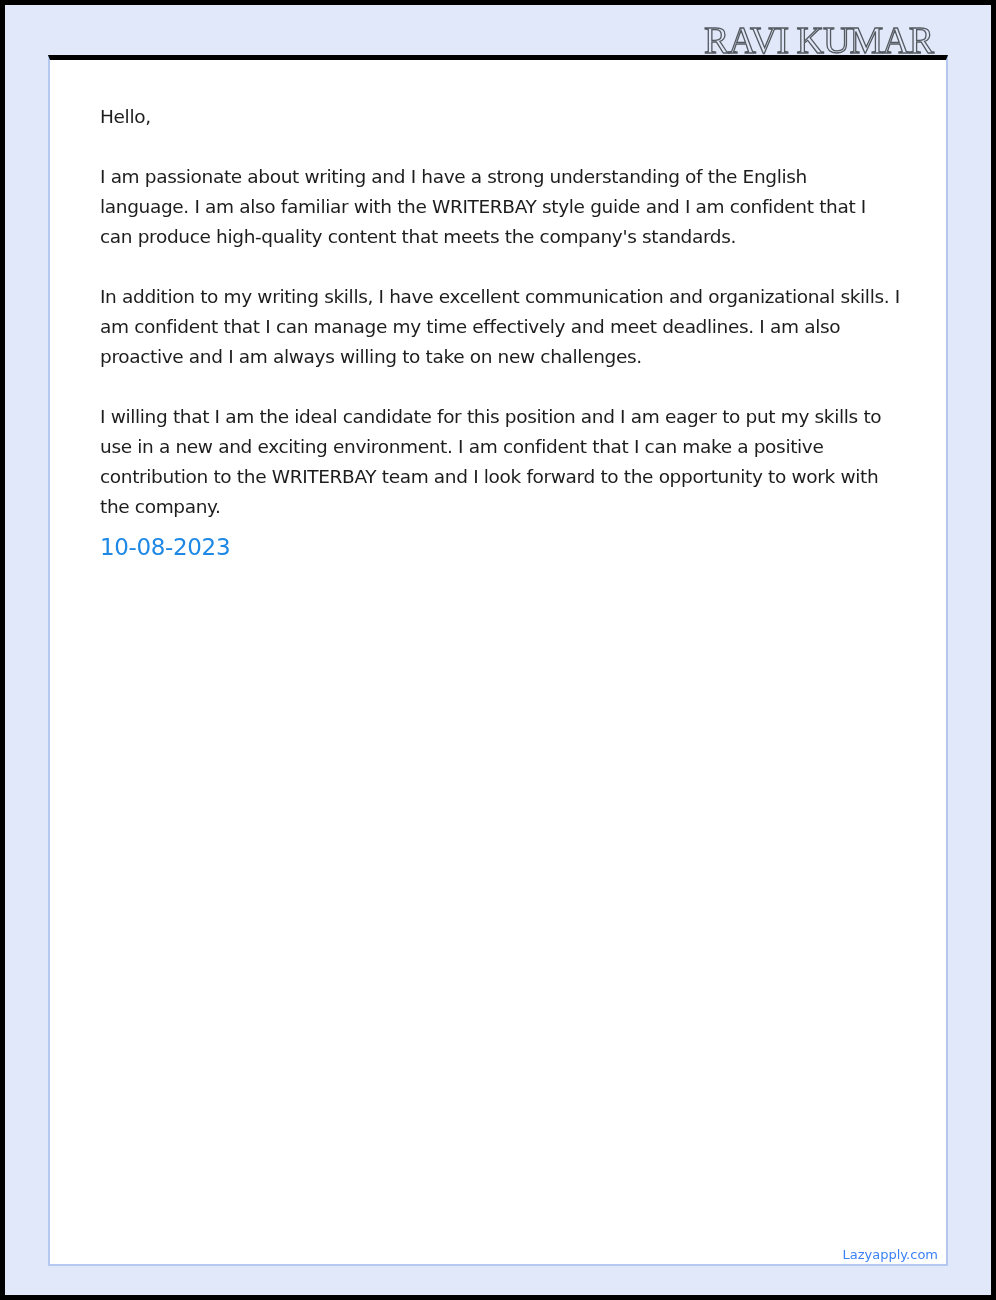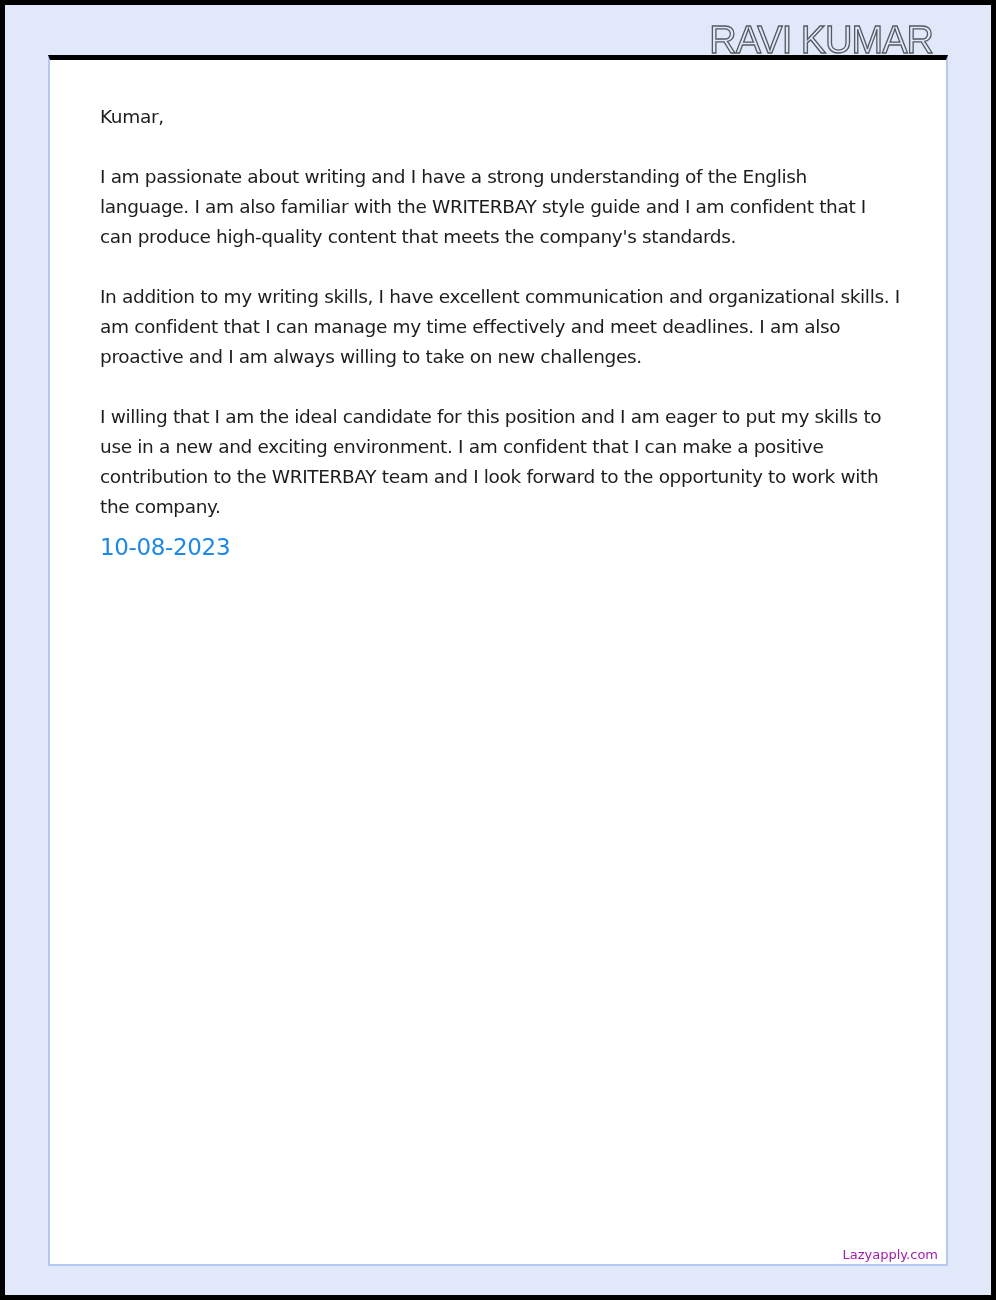--- a/index.html
+++ b/index.html
@@ -3,21 +3,21 @@
 <meta charset="utf-8">
 <style>
   html, body { margin: 0; padding: 0; }
   body {
     width: 996px; height: 1300px; box-sizing: border-box;
     border: 5px solid #000; background: #e0e8fa; position: relative;
     font-family: "DejaVu Sans", sans-serif; overflow: hidden;
   }
   .title {
     position: absolute; right: 58px; top: 12px;
-    font-family: Liberation Sans, sans-serif;
+    font-family: Liberation Serif, serif;
     font-size: 38px; letter-spacing: -1px;
     color: #e0e8fa; -webkit-text-stroke: 1.3px #555a60;
     line-height: 46px; margin: 0; font-weight: normal;
   }
   .page {
     position: absolute; left: 43px; top: 50px;
     width: 900px; height: 1211px; box-sizing: border-box;
     background: #fff;
     border-top: 5px solid #000;
     border-left: 2px solid #b4c8f0; border-right: 2px solid #b4c8f0; border-bottom: 2px solid #b4c8f0;
@@ -25,30 +25,30 @@
   .body-text {
     position: absolute; left: 50px; top: 42px; width: 800px;
     font-size: 18.5px; line-height: 30px; color: #1d1d1d;
     letter-spacing: -0.35px;
   }
   .body-text p { margin: 0 0 30px 0; }
   .body-text p.last { margin-bottom: 10px; }
   .date { color: #1e88e5; font-size: 23px; line-height: 30px; }
   .footer {
     position: absolute; right: 8px; bottom: 0px;
-    font-size: 13px; color: #a21caf; line-height: 18px;
+    font-size: 13px; color: #3b82f6; line-height: 18px;
   }
 </style>
 </head>
 <body>
 
 <h1 class="title">RAVI KUMAR</h1>
 
 <div class="page">
   <div class="body-text">
-    <p>Kumar,</p>
+    <p>Hello,</p>
     <p>I am passionate about writing and I have a strong understanding of the English language. I am also familiar with the WRITERBAY style guide and I am confident that I can produce high-quality content that meets the company's standards.</p>
     <p>In addition to my writing skills, I have excellent communication and organizational skills. I am confident that I can manage my time effectively and meet deadlines. I am also proactive and I am always willing to take on new challenges.</p>
     <p class="last">I willing that I am the ideal candidate for this position and I am eager to put my skills to use in a new and exciting environment. I am confident that I can make a positive contribution to the WRITERBAY team and I look forward to the opportunity to work with the company.</p>
     <div class="date">10-08-2023</div>
   </div>
   <div class="footer">Lazyapply.com</div>
 </div>
 
 </body></html>

